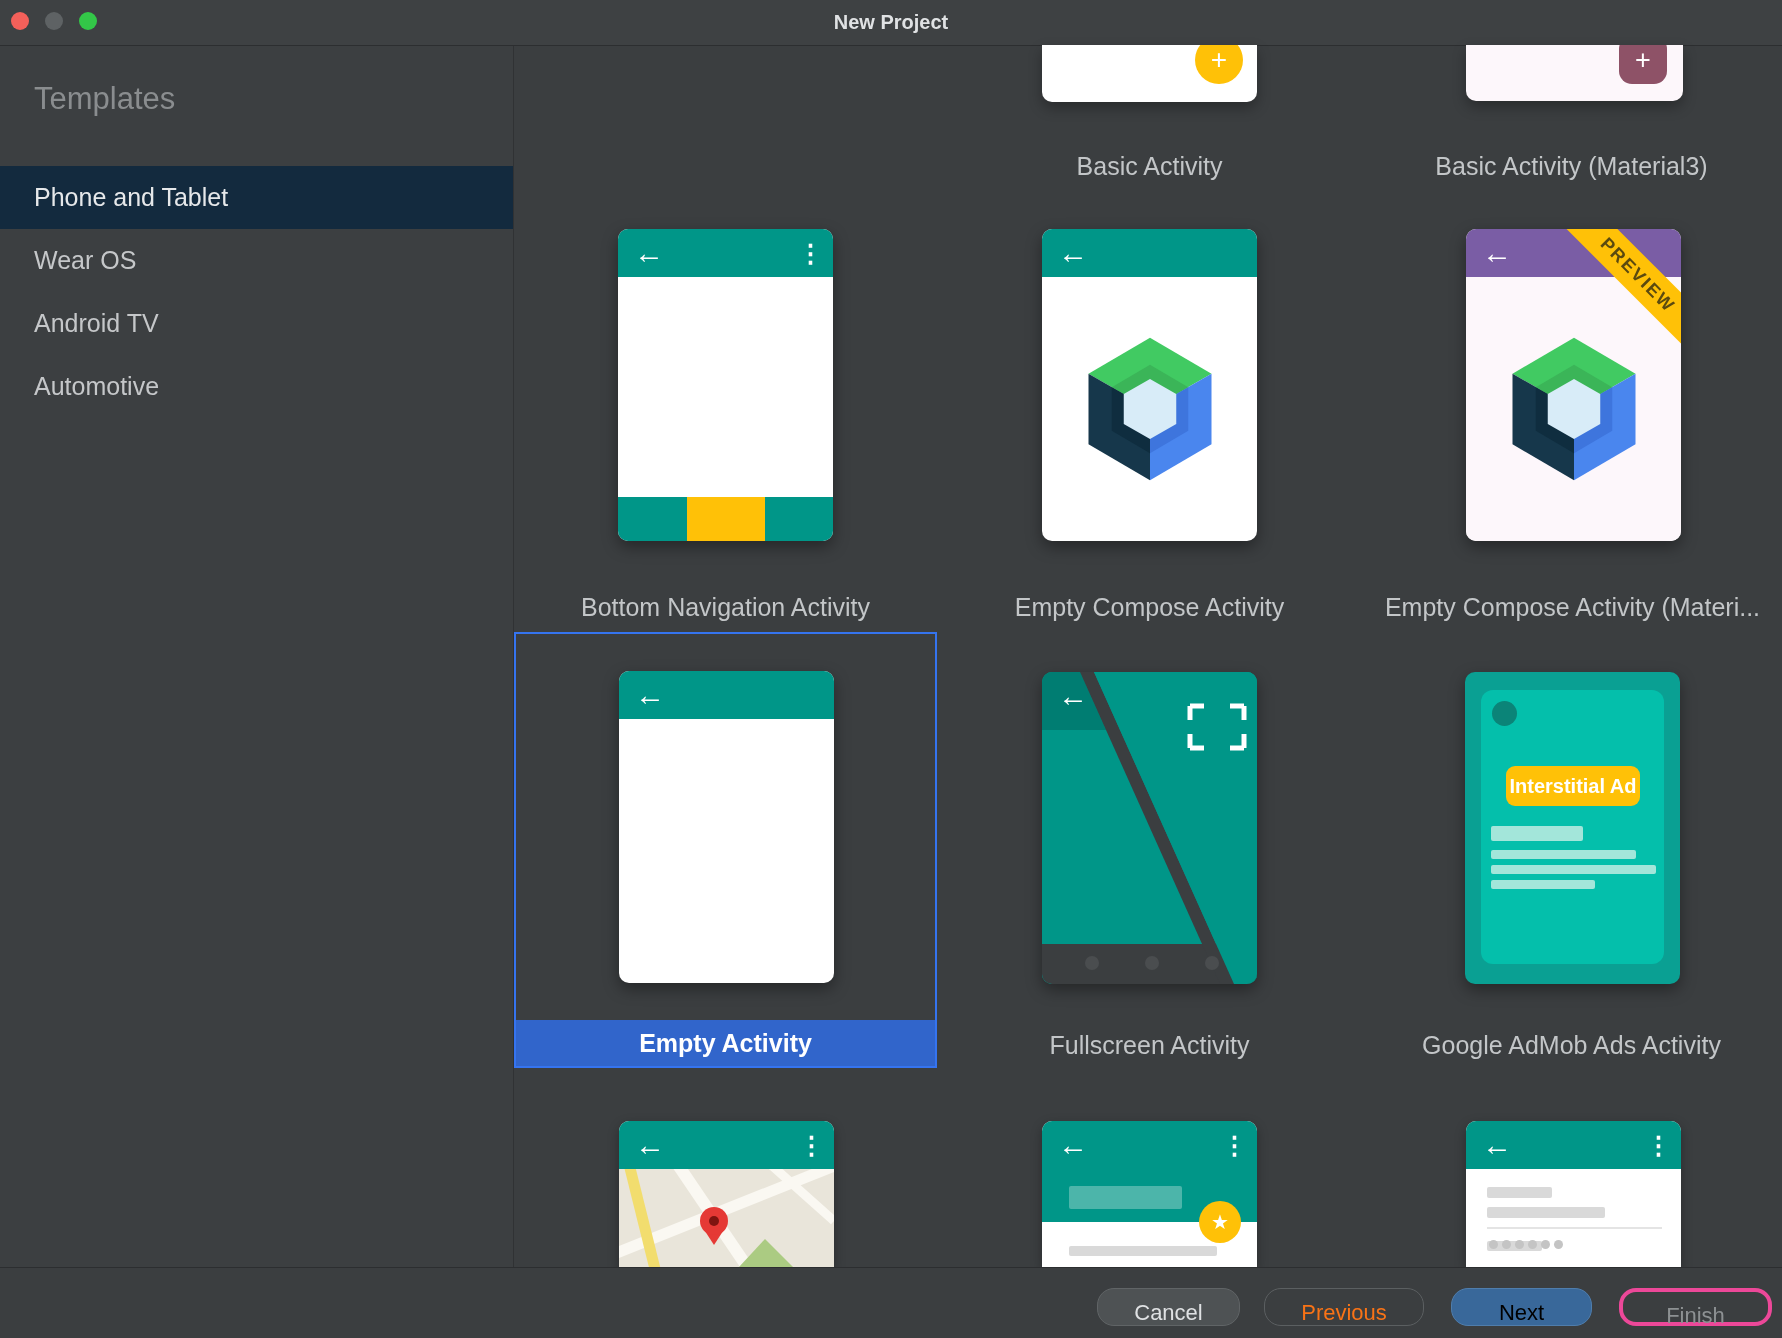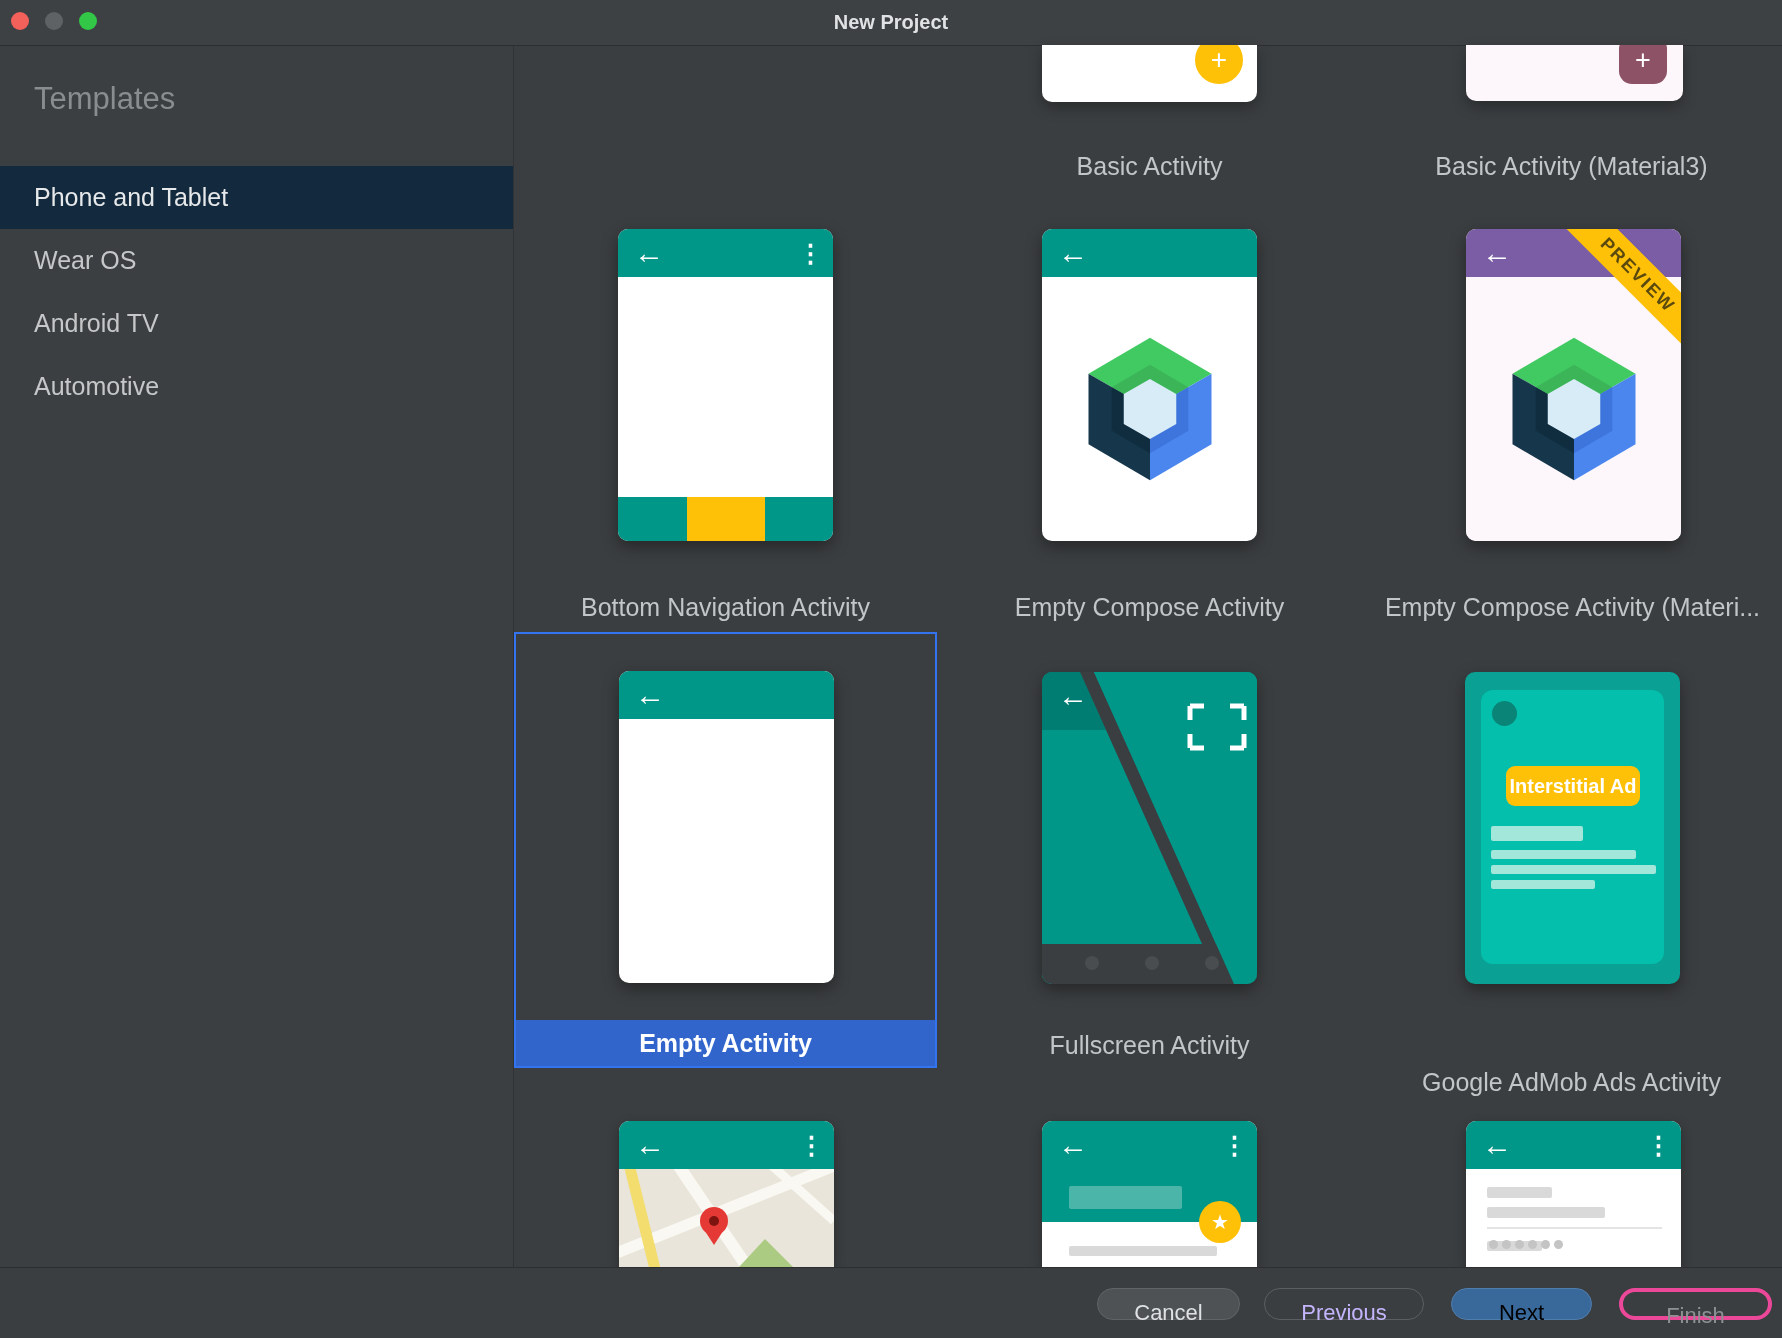--- a/index.html
+++ b/index.html
@@ -81,24 +81,24 @@
   .banner-rect{position:absolute;left:27px;top:17px;width:113px;height:23px;background:var(--teal-light);border-radius:2px;}
   .fab-star{position:absolute;left:157px;top:80px;width:42px;height:42px;border-radius:50%;
             background:var(--amber);color:#fff;text-align:center;line-height:42px;font-size:20px;}
   .gline{position:absolute;background:#d9d9d9;border-radius:2px;}
   .gdiv{position:absolute;background:#e4e4e4;}
   .pdot{position:absolute;width:9px;height:9px;border-radius:50%;background:#c4c4c4;top:119px;}
 
   
   .footer{position:absolute;left:0;top:1267px;width:100%;height:71px;background:#3b3e40;
           border-top:1px solid #2c2e30;}
-  .btn{position:absolute;top:20px;height:32px;border-radius:17px;font-size:22px;
+  .btn{position:absolute;top:20px;height:38px;border-radius:17px;font-size:22px;
        font-family:"Liberation Sans",sans-serif;text-align:center;line-height:47px;box-sizing:border-box;}
   .btn.cancel{left:1097px;width:143px;background:#4e5254;border:1px solid #606466;color:#dfe1e3;}
-  .btn.prev{left:1264px;width:160px;background:transparent;border:1px solid #5b5f61;color:#c4b5fd;}
+  .btn.prev{left:1264px;width:160px;background:transparent;border:1px solid #5b5f61;color:#f97316;}
   .btn.next{left:1451px;width:141px;background:var(--next-blue);border:1px solid #4f7dac;color:#000000;}
   .btn.finish{left:1619px;width:153px;background:transparent;border:4px solid #ec4899;color:#8d9193;}
 </style>
 </head>
 <body>
 
 <div class="app">
 
   <div class="titlebar">
     <span class="light red"></span>
@@ -200,21 +200,21 @@
       <div class="admob-dot"></div>
       <div class="admob-banner">Interstitial Ad</div>
       <div class="admob-line" style="top:136px;width:92px;height:15px"></div>
       <div class="admob-line" style="top:160px;width:145px;height:9px"></div>
       <div class="admob-line" style="top:175px;width:165px;height:9px"></div>
       <div class="admob-line" style="top:190px;width:104px;height:9px"></div>
     </div>
   </div>
 
   <div class="grid-label" style="left:938px;width:423px;top:1027px">Fullscreen Activity</div>
-  <div class="grid-label" style="left:1361px;width:421px;top:1064px">Google AdMob Ads Activity</div>
+  <div class="grid-label" style="left:1361px;width:421px;top:1027px">Google AdMob Ads Activity</div>
 
   <div class="r4-card" style="left:619px">
     <div class="card-header">
       <span class="back">←</span>
       <span class="kebab">⋮</span>
     </div>
     <svg width="215" height="98" viewBox="0 0 215 98">
       <rect x="0" y="0" width="215" height="98" fill="#e9e5da"></rect>
       <line x1="55" y1="-10" x2="135" y2="108" stroke="#faf8f2" stroke-width="12"></line>
       <line x1="220" y1="-5" x2="-5" y2="85" stroke="#faf8f2" stroke-width="11"></line>

